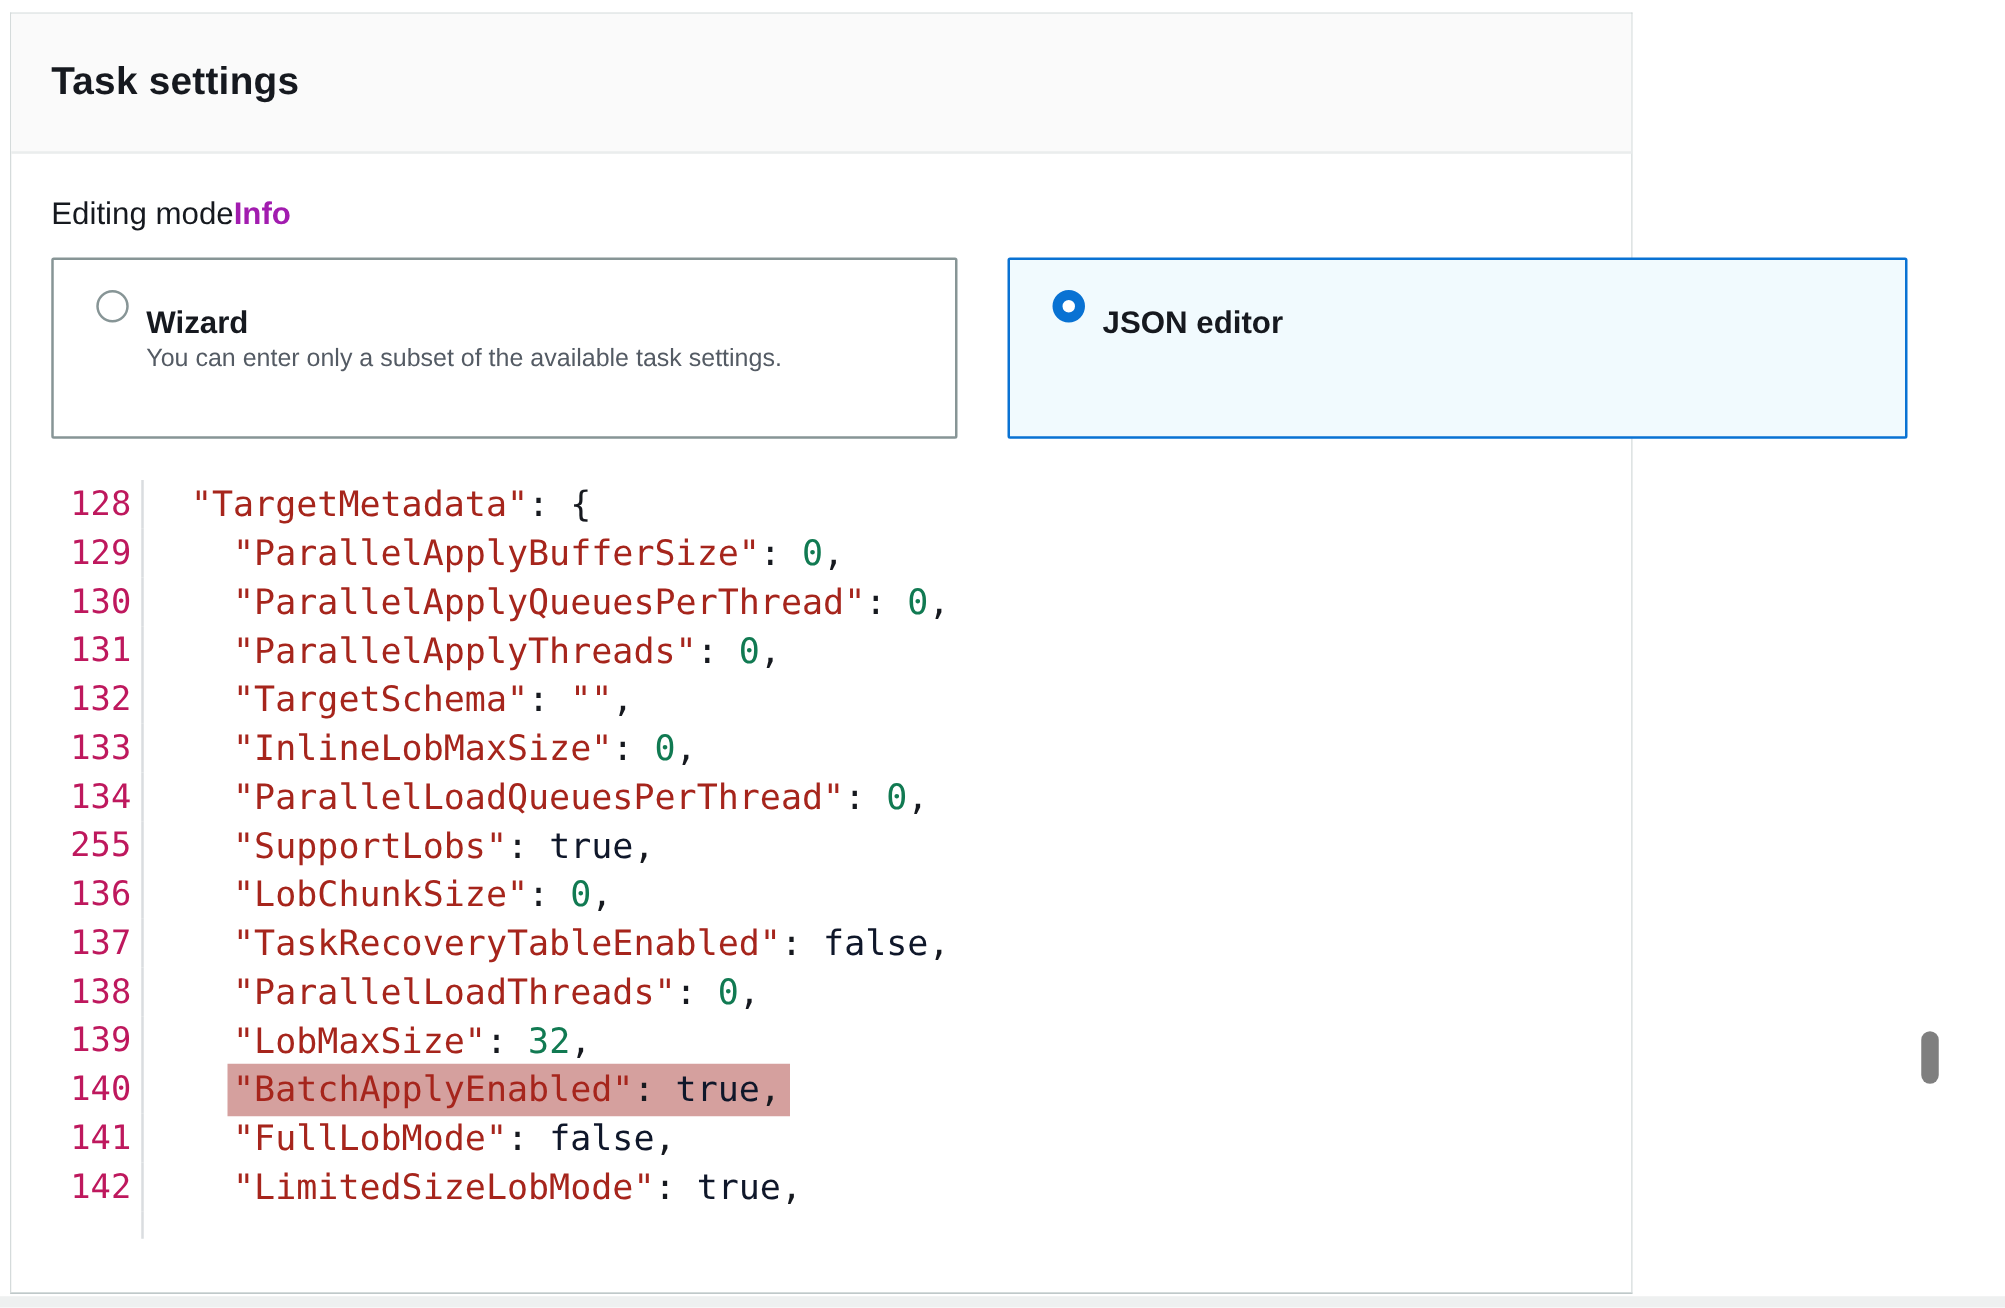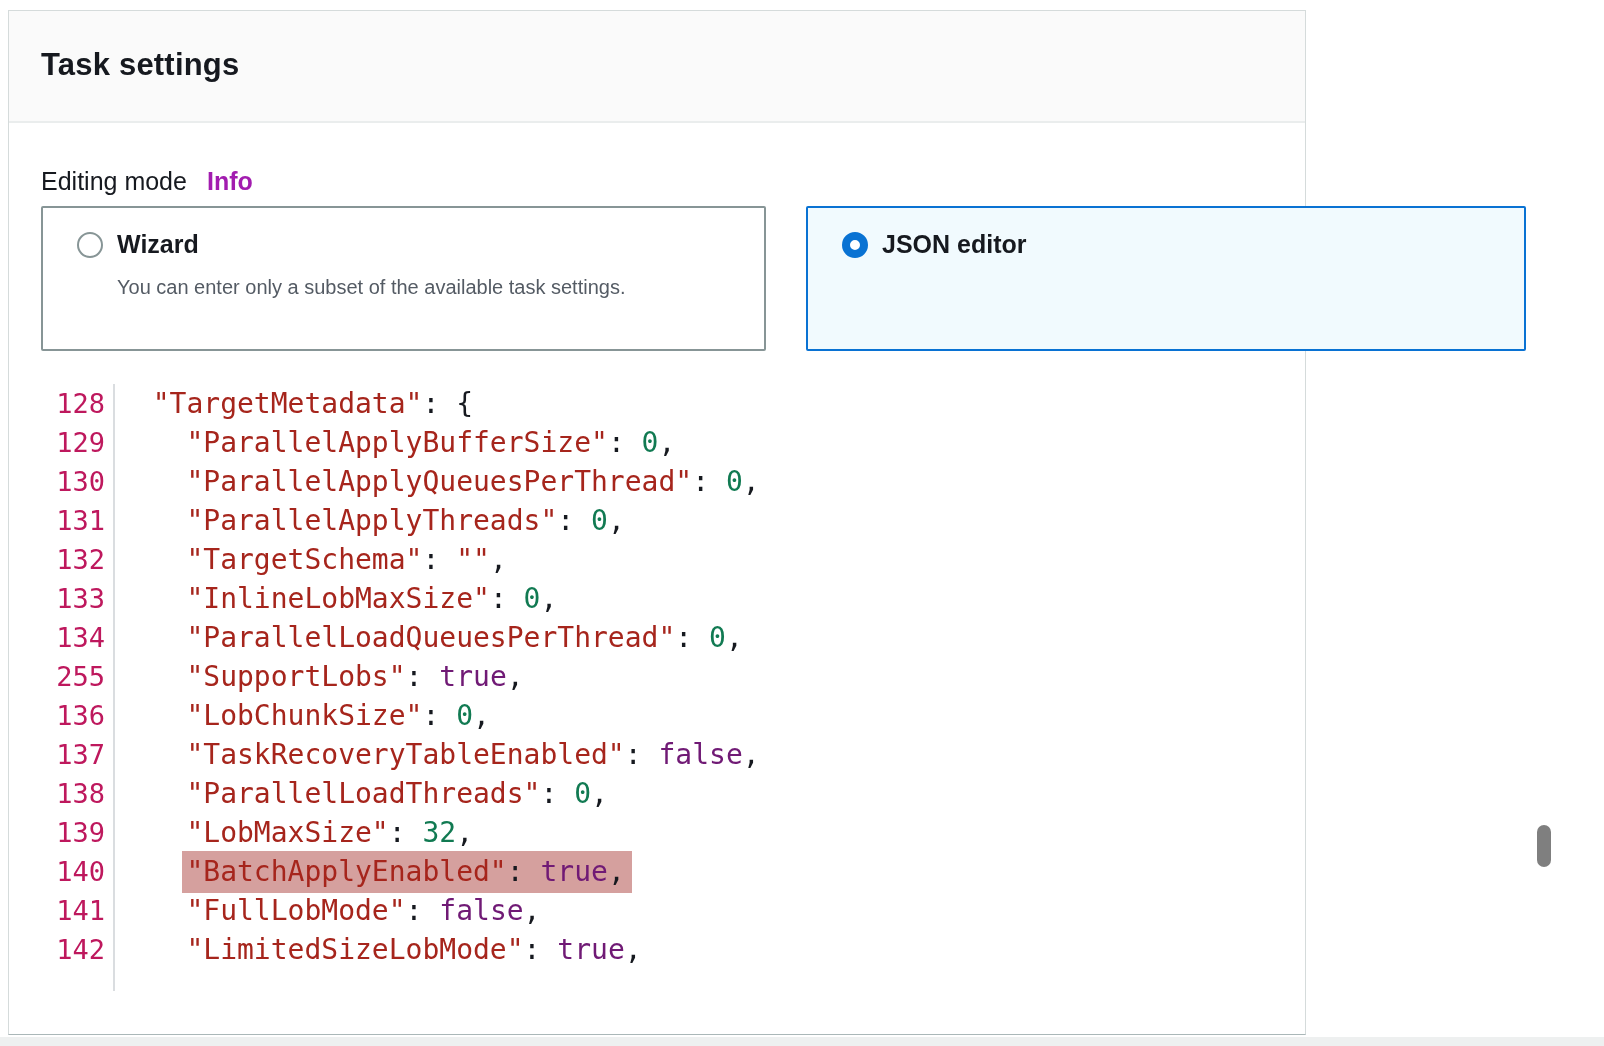--- a/index.html
+++ b/index.html
@@ -18,41 +18,41 @@
   }
   .card-header{
     position:absolute;left:0;top:0;right:0;height:112px;
     background:#fafafa;border-bottom:2px solid #eaeded;box-sizing:border-box;
   }
   .card-title{
     position:absolute;left:32px;top:36px;
     font-size:31px;font-weight:700;color:#16191f;letter-spacing:.2px;
   }
   .mode-row{
-    position:absolute;left:32px;top:156px;display:flex;align-items:baseline;gap:20px;text-align:center;
+    position:absolute;left:32px;top:146px;display:flex;align-items:baseline;text-align:center;
   }
   .mode-label{font-size:25px;color:#16191f;}
   .info-link{font-size:25px;font-weight:700;color:#a21caf;text-decoration:none;cursor:pointer;}
   .tiles{
     position:absolute;left:32px;top:195px;display:flex;gap:40px;
   }
   .tile{
     position:relative;box-sizing:border-box;height:145px;background:#ffffff;
     border:2px solid #879596;border-radius:2px;cursor:pointer;
   }
   .tile.t0{width:725px;}
   .tile.t1{width:720px;padding-left:21px;}
   .tile.selected{border-color:#0972d3;background:#f1fafe;}
   .radio{
     position:absolute;left:34px;top:24px;width:26px;height:26px;border-radius:50%;
     border:2px solid #879596;background:#fff;box-sizing:border-box;
   }
   .tile.selected .radio{border:8px solid #0972d3;}
   .tile-label{
-    position:absolute;left:74px;top:22px;font-size:25px;font-weight:700;color:#16191f;
+    position:absolute;left:74px;top:36px;font-size:25px;font-weight:700;color:#16191f;
   }
   .tile-desc{
     position:absolute;left:74px;top:62px;font-size:20px;line-height:35px;color:#545b64;
   }
   .tile.t0 .tile-desc{width:630px;}
   .tile.t1 .tile-desc{width:618px;}
   .editor{
     position:absolute;left:0;top:373px;
     font-family:"DejaVu Sans Mono","Liberation Mono",monospace;
     font-size:28px;line-height:39px;
@@ -60,21 +60,21 @@
   .code-line{display:flex;height:39px;}
   .gutter{
     width:96px;padding-right:8px;box-sizing:content-box;flex:0 0 auto;
     text-align:right;color:#be185d;font-size:27px;
     border-right:2px solid #dadde0;
   }
   .code{white-space:pre;padding-left:4px;color:#16191f;}
   .tok-key{color:#a6251c;}
   .tok-str{color:#a6251c;}
   .tok-num{color:#117a52;}
-  .tok-bool{color:#701a75;}
+  .tok-bool{color:#0f172a;}
   .tok-punct{color:#16191f;}
   .hl{background:#d5a09e;padding:4px 7px 5px 4px;margin-left:-4px;}
   .gutter-stub{height:22px;}
   .scroll-thumb{
     position:absolute;left:1537px;top:825px;width:14px;height:42px;
     background:#7f7f7f;border-radius:7px;cursor:pointer;
   }
 </style>
 </head>
 <body>

